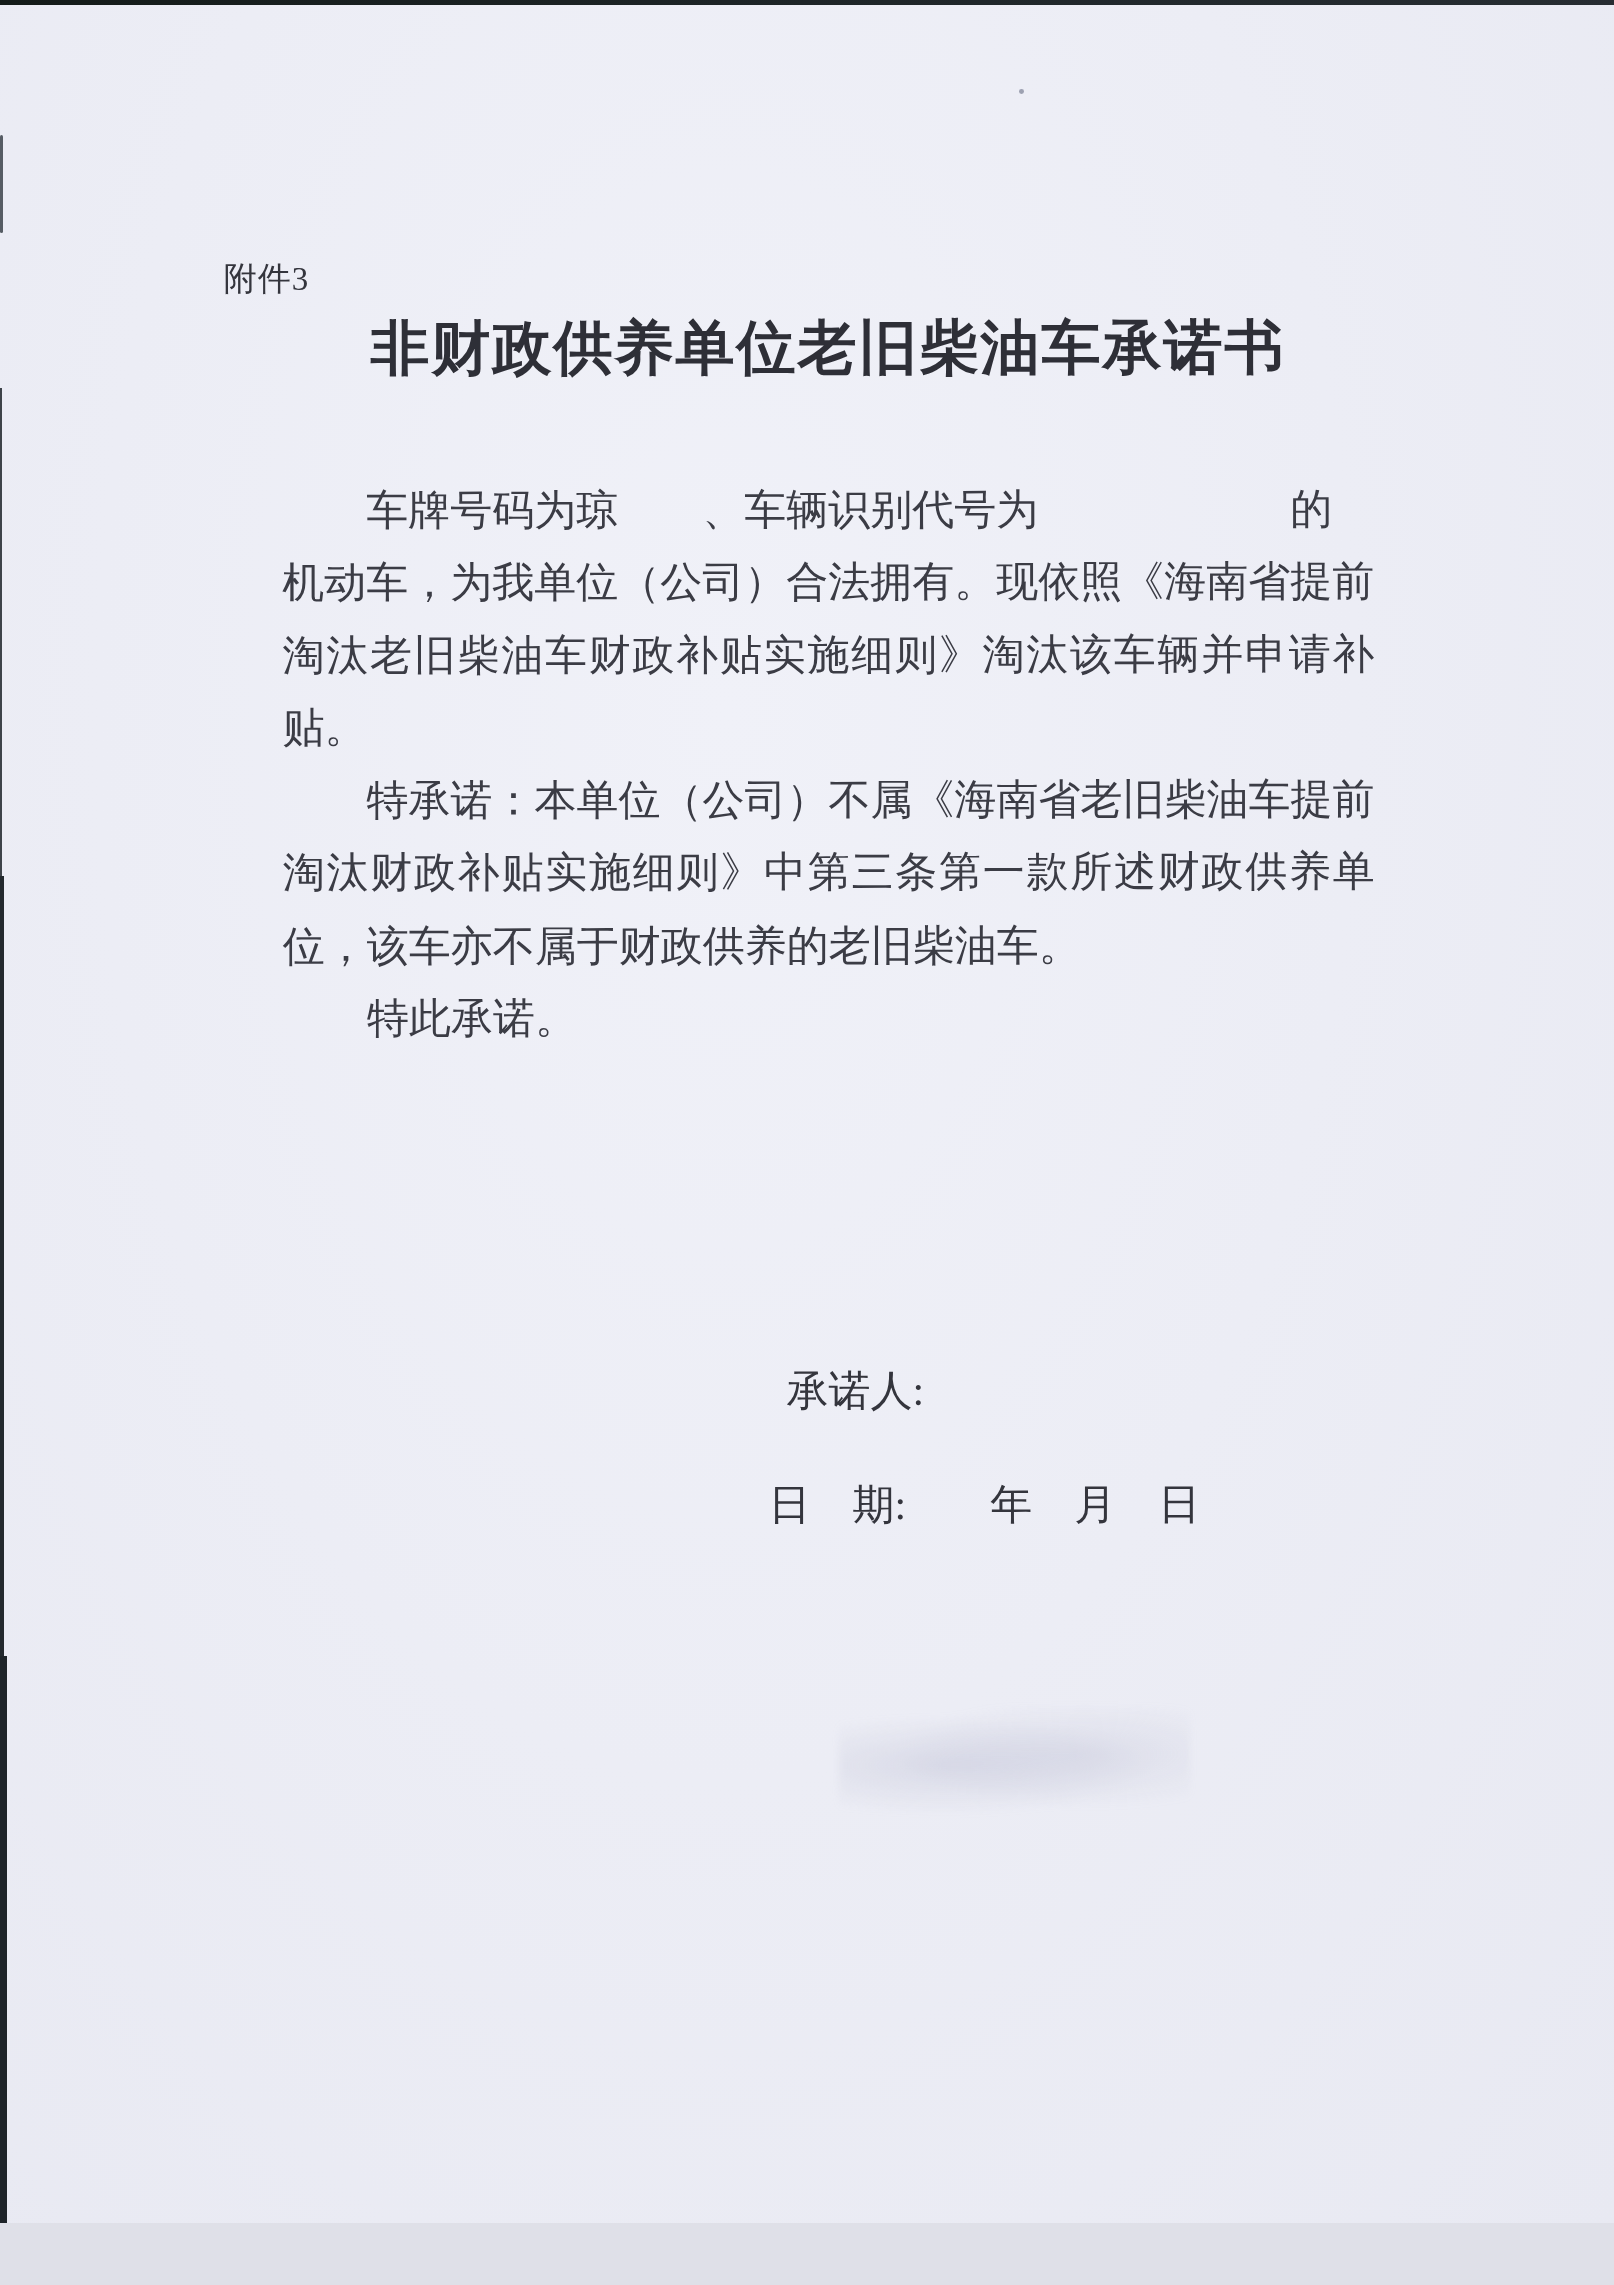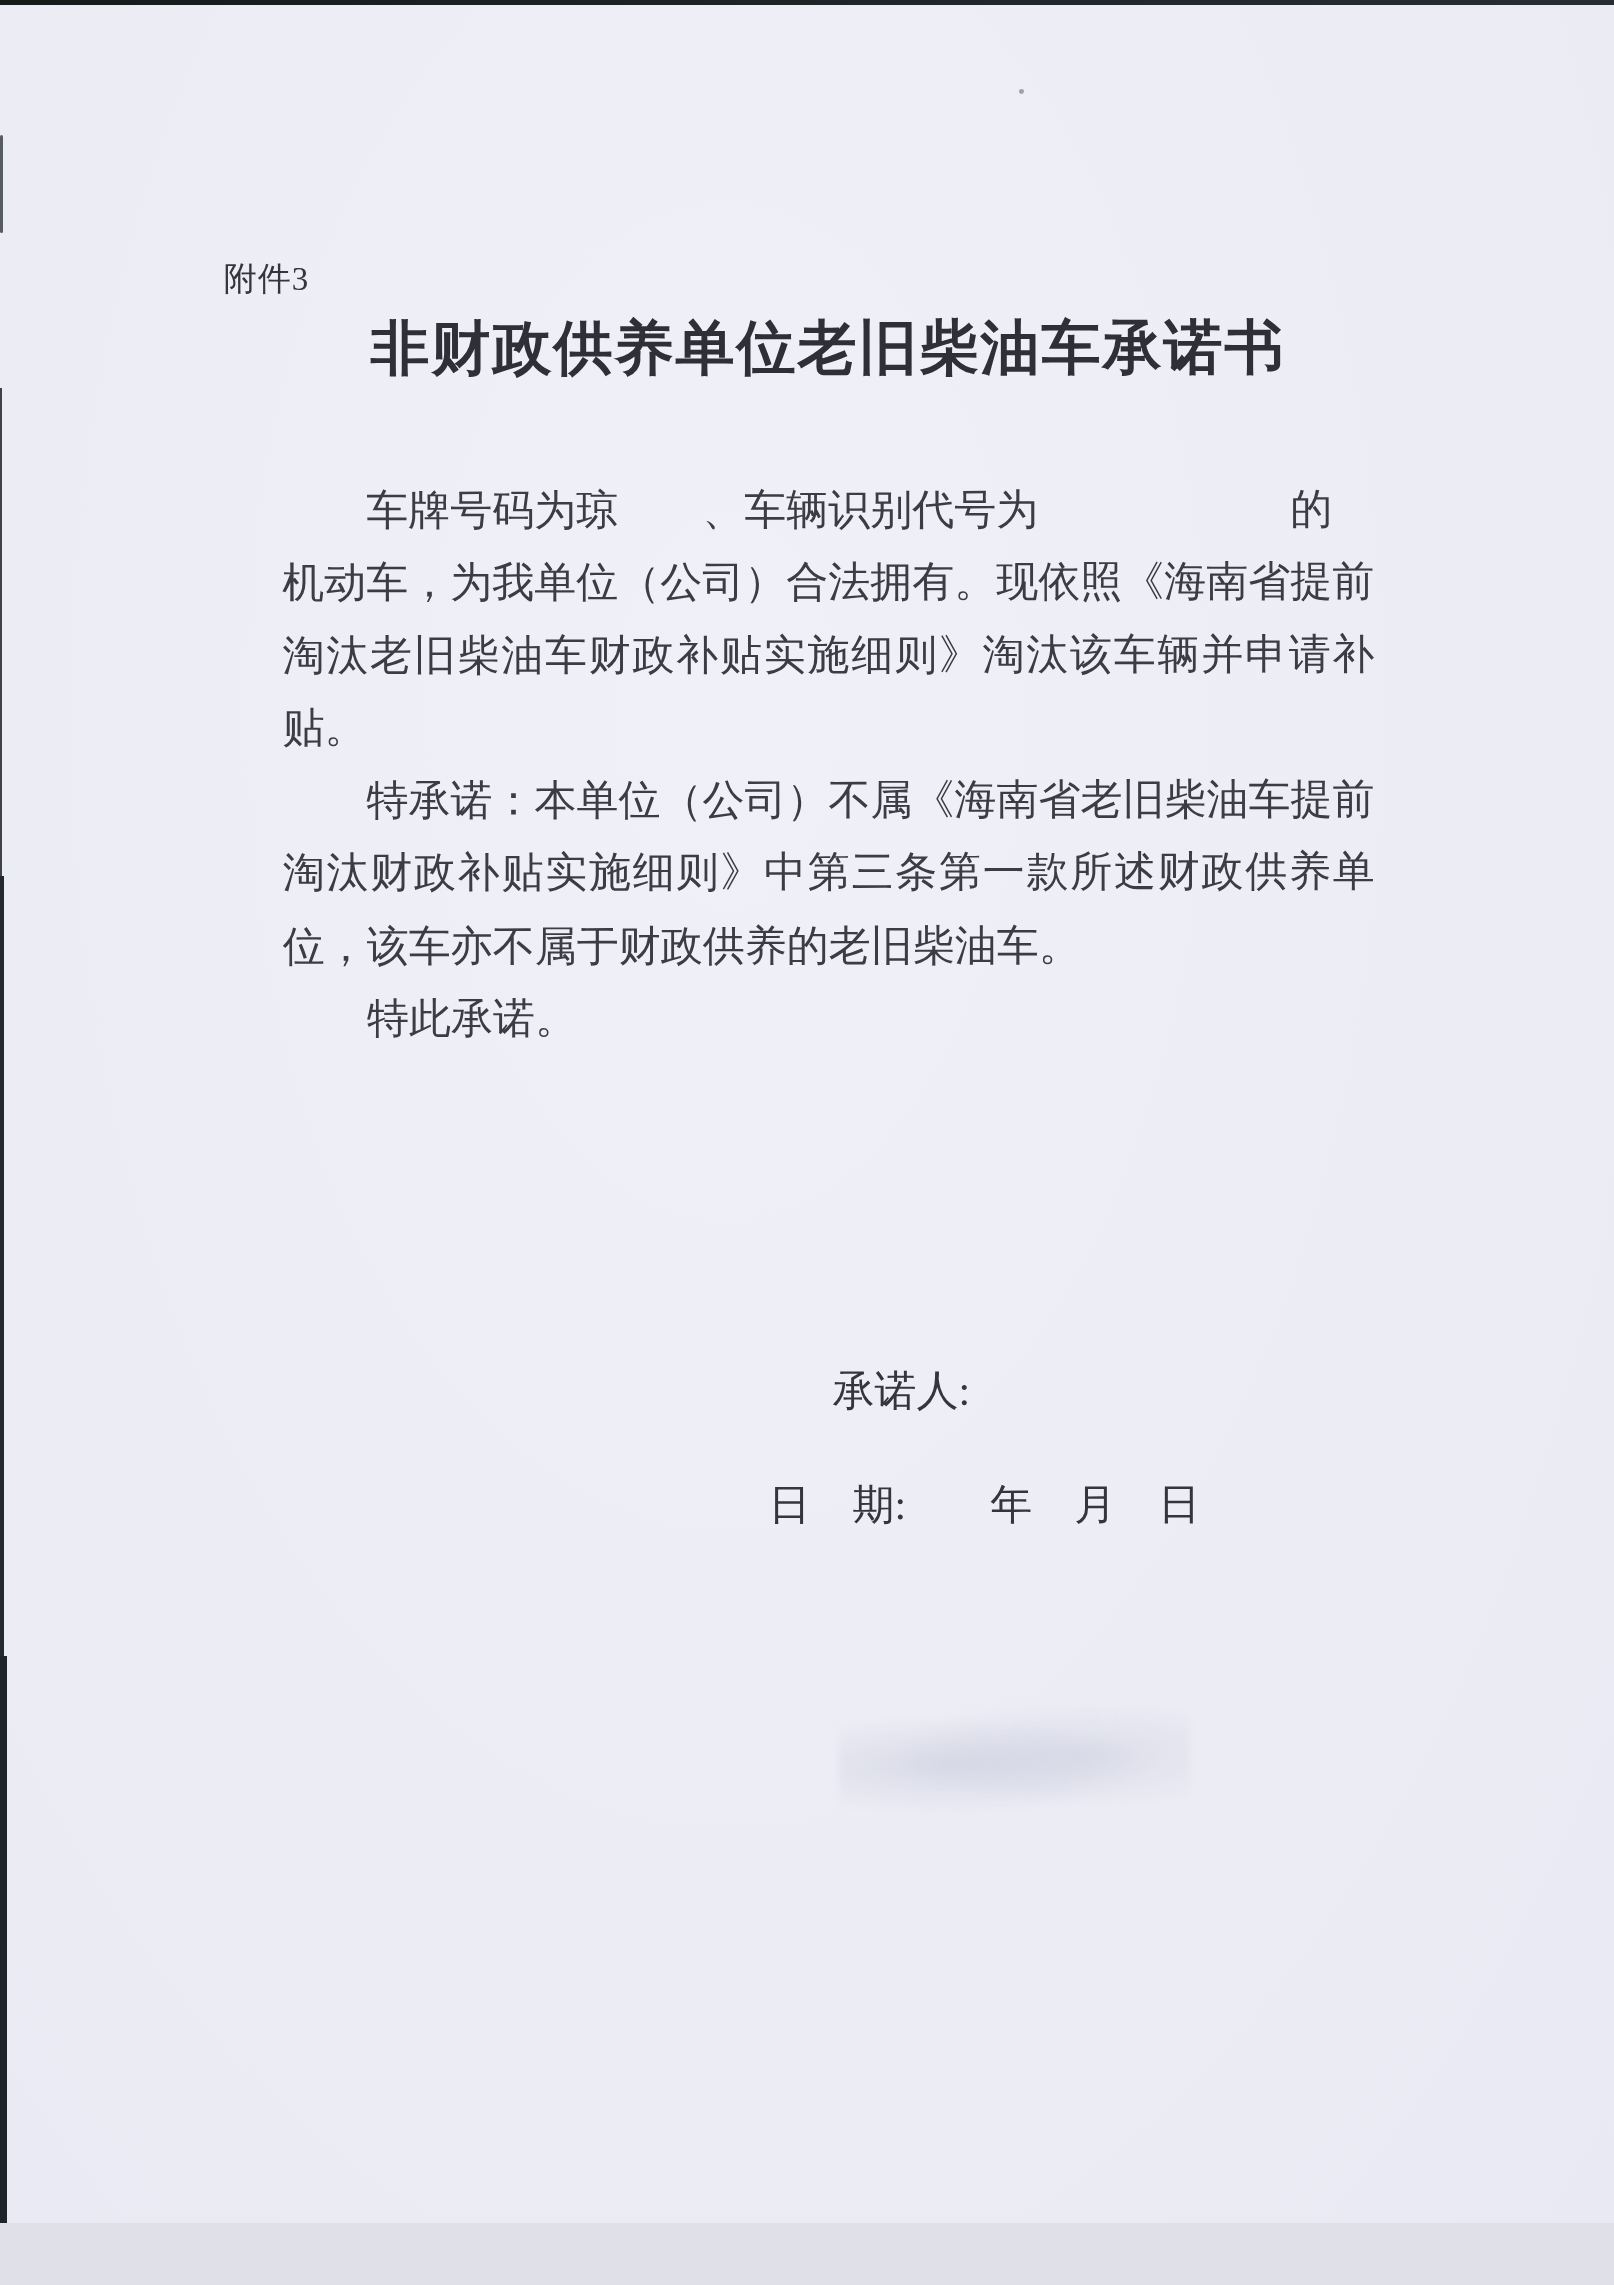--- a/index.html
+++ b/index.html
@@ -59,21 +59,21 @@
   .l7 { top: 923px; }
   .l8 { top: 995px; }
 
   .sig-line {
     position: absolute;
     font-size: 42px; line-height: 47px;
     color: #34353d;
     white-space: pre;
   }
   .sig-unit   { left: 600px; top: 1283px; }
-  .sig-person { left: 832px; top: 1368px; }
+  .sig-person { left: 786px; top: 1368px; }
   .sig-date   { left: 768px; top: 1482px; }
 
   
   .artifact { position: absolute; pointer-events: none; }
   .edge-top {
     left: 0; top: 0; width: 100%; height: 4.9px;
     background: linear-gradient(90deg, #141b19 0%, #1f2629 55%, #272d32 100%);
   }
   .edge-left-mark {
     left: 0; top: 135px; width: 2.9px; height: 98px;

